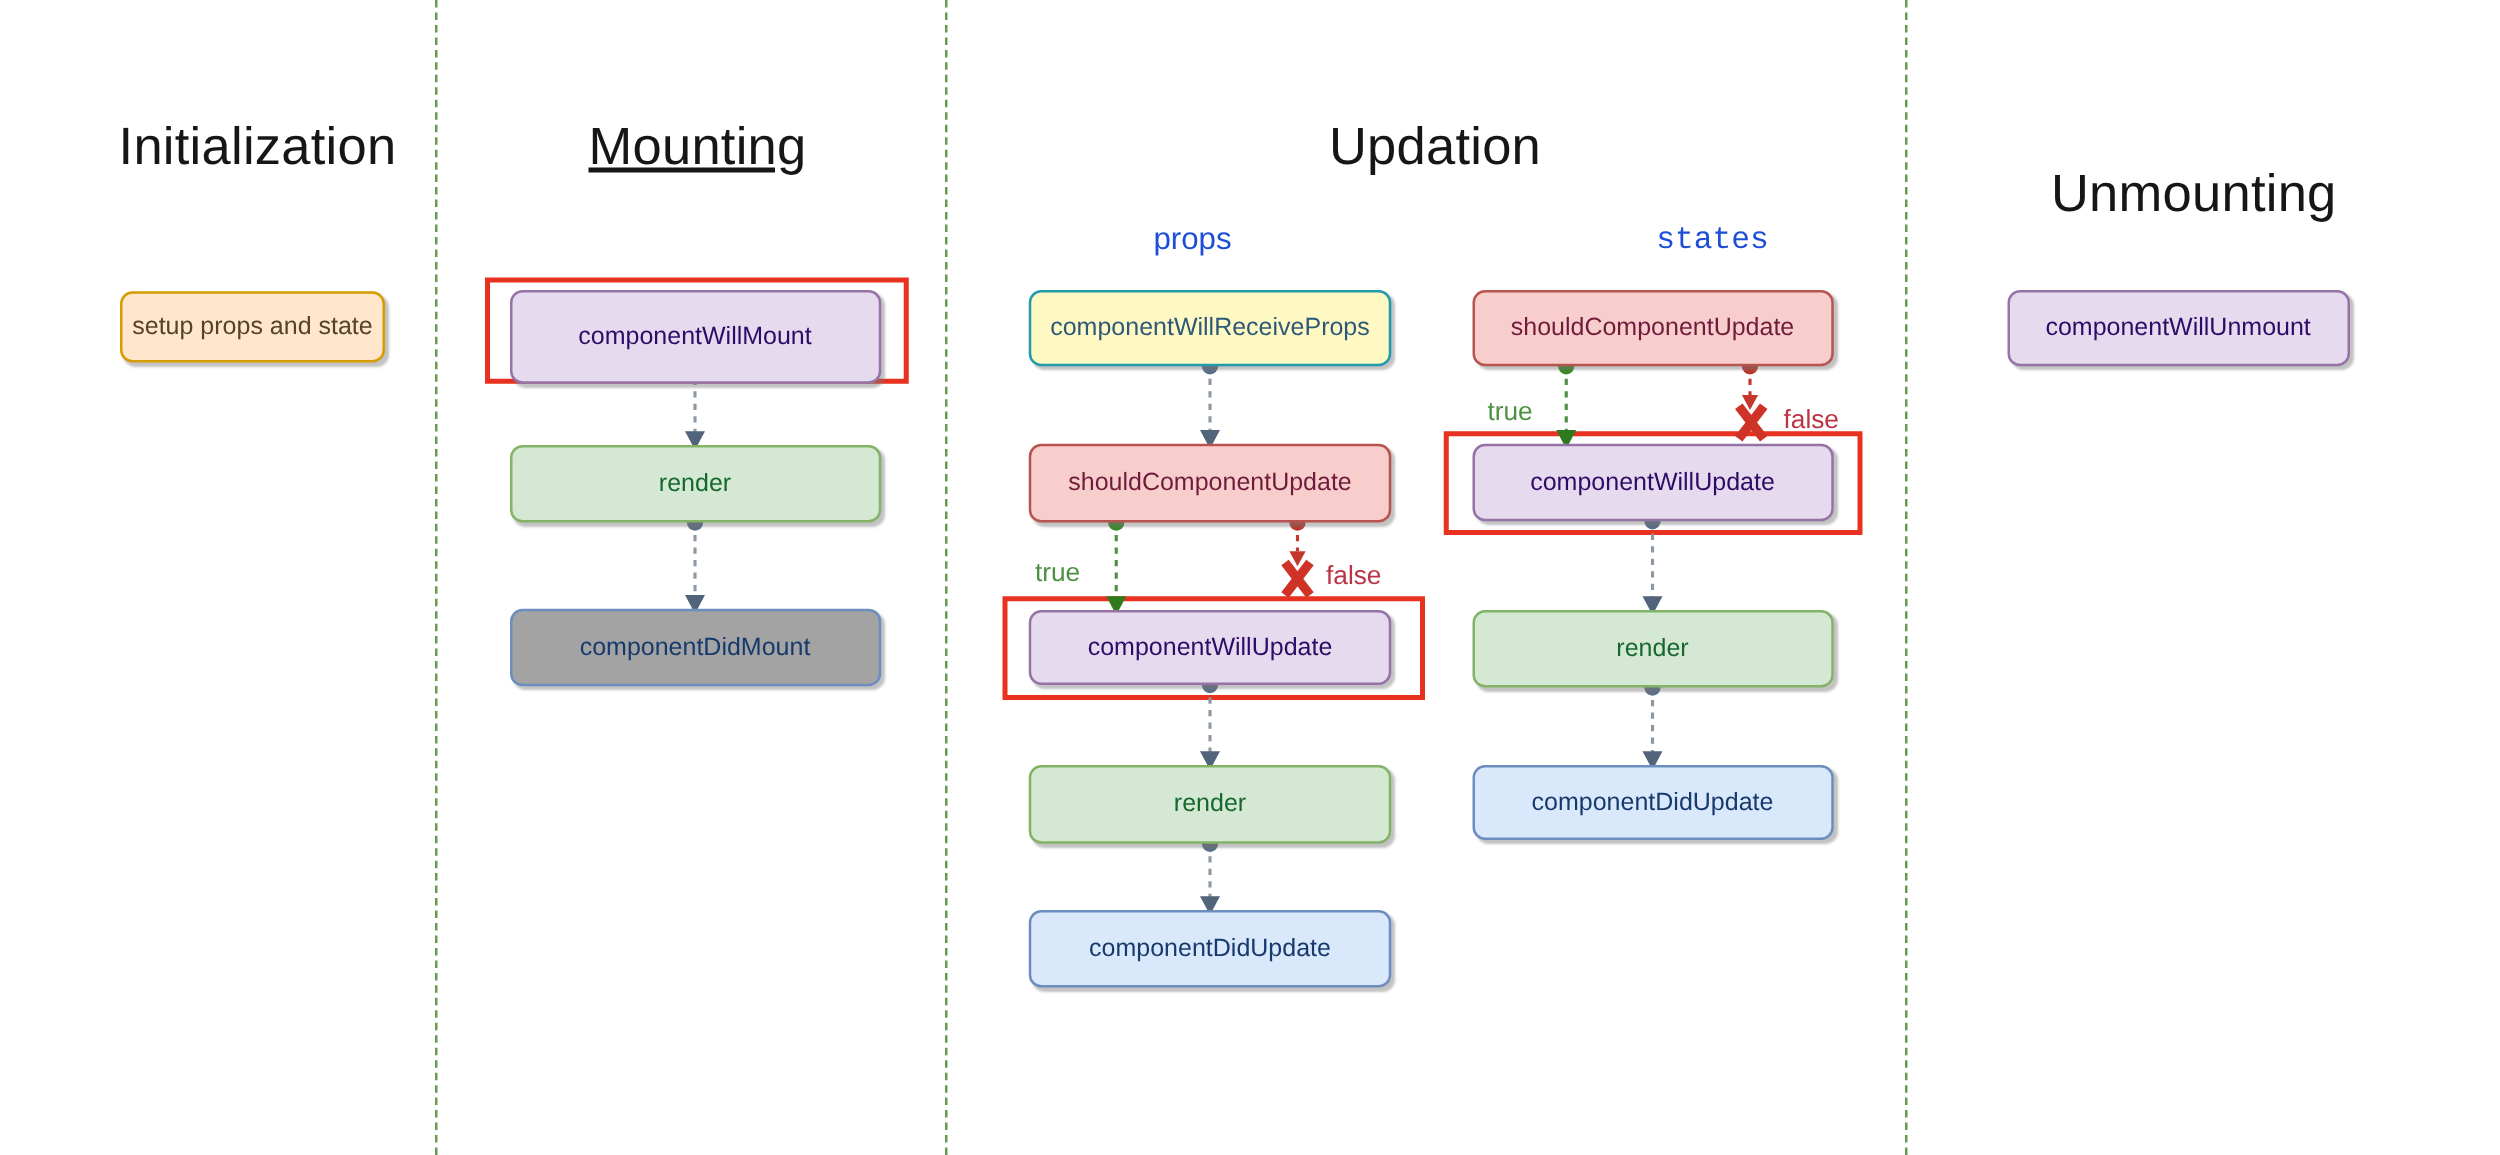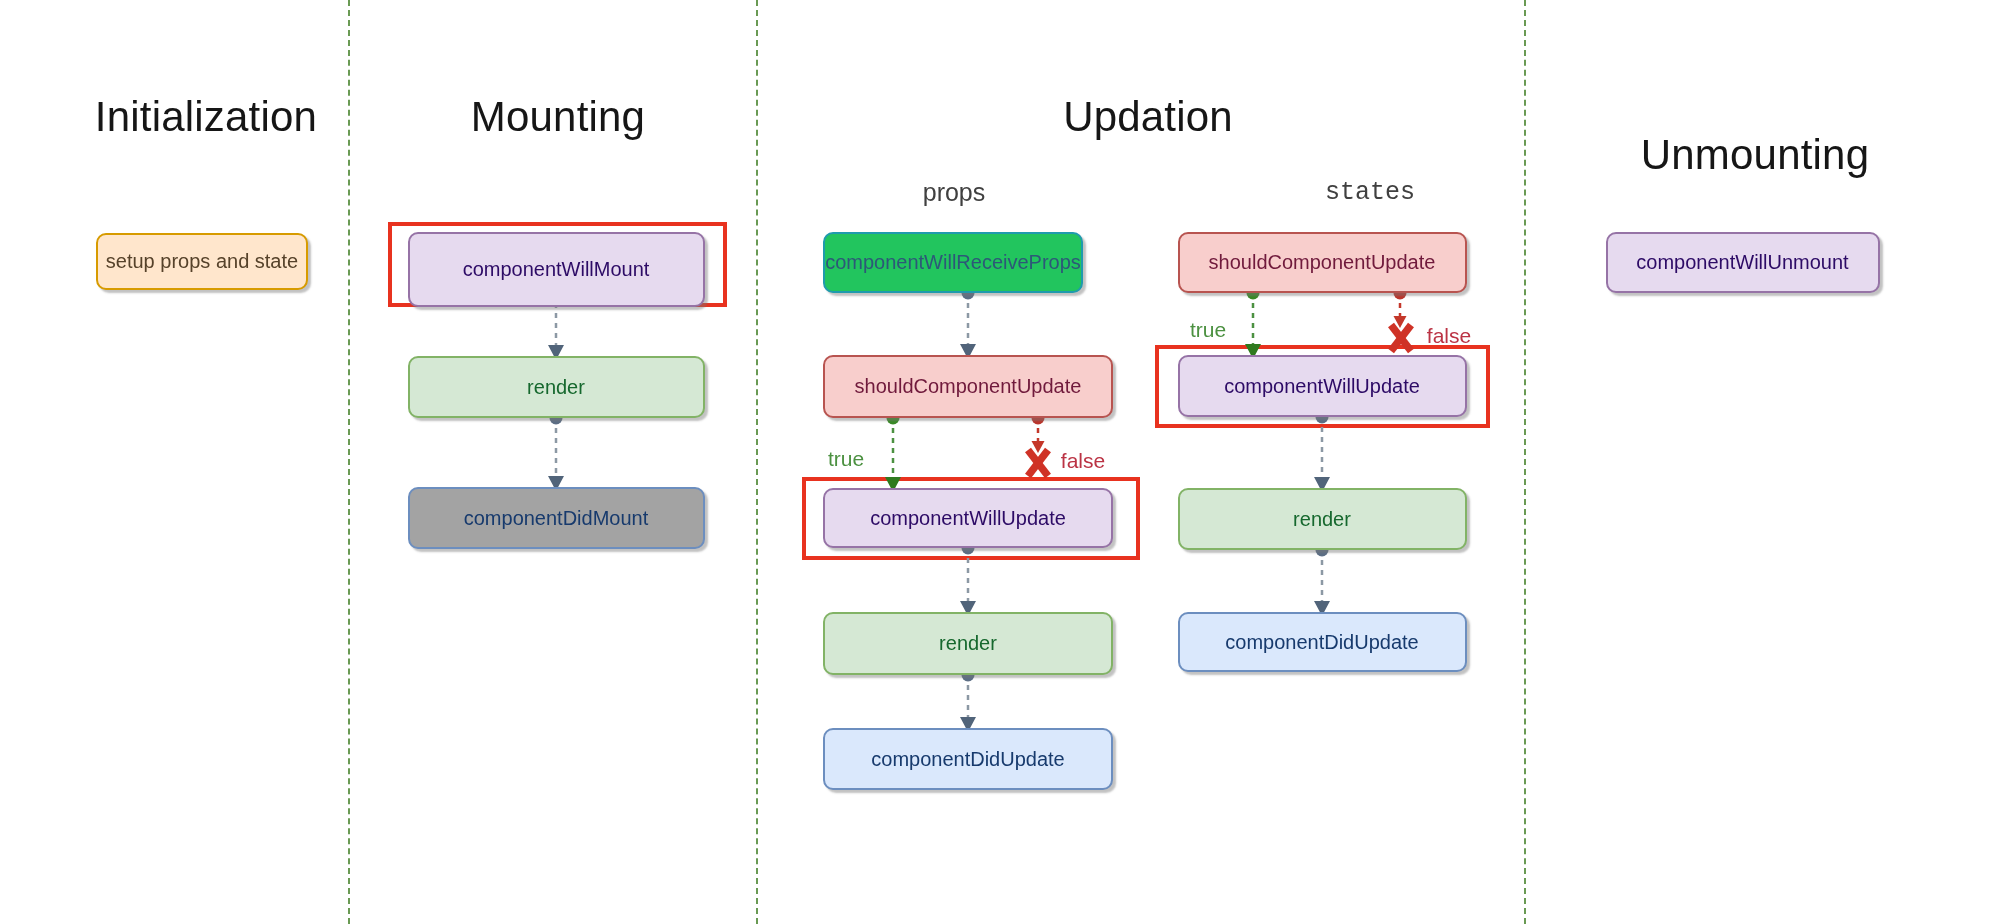--- a/index.html
+++ b/index.html
@@ -7,21 +7,21 @@
     position:relative;width:2000px;height:924px;background:#ffffff;overflow:hidden;
     font-family:"Liberation Sans","DejaVu Sans",sans-serif;
   }
   .separator{position:absolute;top:0;height:924px;width:0;border-left:2px dashed #699a53;}
   .section-title{
     position:absolute;transform:translate(-50%,-50%);white-space:nowrap;
     font-size:42px;color:#161616;letter-spacing:.2px;
   }
   .sub-label{
     position:absolute;transform:translate(-50%,-50%);white-space:nowrap;
-    font-size:25px;font-weight:500;color:#404040;
+    font-size:25px;font-weight:500;color:#1d4ed8;
   }
   .node-box{
     position:absolute;border-radius:10px;border:2px solid;box-sizing:border-box;
     display:flex;align-items:center;justify-content:center;
     box-shadow:3px 3px 2px rgba(120,120,120,.45);
   }
   .node-box span{font-size:20px;white-space:nowrap;}
   .highlight-rect{position:absolute;border:4px solid #e8321f;box-sizing:border-box;background:transparent;}
   .arrow-svg,.cross-svg{position:absolute;overflow:visible;}
   .branch-label{position:absolute;transform:translate(-50%,-50%);font-size:21px;white-space:nowrap;}
@@ -30,21 +30,21 @@
 <body>
 
 <div id="canvas">
   <div id="separators">
       <div class="separator" style="left: 348px; border-left-color: rgb(105, 154, 83);"></div>
       <div class="separator" style="left: 756px; border-left-color: rgb(105, 154, 83);"></div>
       <div class="separator" style="left: 1524px; border-left-color: rgb(105, 154, 83);"></div>
     </div>
   <div id="titles">
       <div class="section-title" style="left: 206px; top: 117px;">Initialization</div>
-      <div class="section-title" style="left: 558px; top: 117px;">Mounting</div>
+      <div class="section-title" style="left: 558px; top: 117px; text-decoration: underline;">Mounting</div>
       <div class="section-title" style="left: 1148px; top: 117px; text-align: center;">Updation</div>
       <div class="section-title" style="left: 1755px; top: 117px; margin-top: 38px;">Unmounting</div>
     </div>
   <div id="sublabels">
       <div class="sub-label" style="left: 954px; top: 192px;">props</div>
       <div class="sub-label" style="left: 1370px; top: 192px; font-family: Liberation Mono, monospace;">states</div>
     </div>
   <div id="highlights">
       <div class="highlight-rect" style="left: 388px; top: 222px; width: 339px; height: 85px; border-color: rgb(232, 50, 31);"></div>
       <div class="highlight-rect" style="left: 802px; top: 477px; width: 338px; height: 83px; border-color: rgb(232, 50, 31);"></div>
@@ -113,21 +113,21 @@
       </div>
       <div class="node-box" style="left: 407.5px; top: 232px; width: 297px; height: 75px; background: rgb(230, 218, 239); border-color: rgb(150, 115, 166); color: rgb(45, 11, 102);">
         <span>componentWillMount</span>
       </div>
       <div class="node-box" style="left: 407.5px; top: 356px; width: 297px; height: 62px; background: rgb(213, 232, 212); border-color: rgb(130, 179, 102); color: rgb(22, 104, 46);">
         <span>render</span>
       </div>
       <div class="node-box" style="left: 407.5px; top: 487px; width: 297px; height: 62px; background: #a3a3a3; border-color: rgb(108, 142, 191); color: rgb(23, 58, 109);">
         <span>componentDidMount</span>
       </div>
-      <div class="node-box" style="left: 823px; top: 232px; width: 260px; height: 61px; background: #22c55e; border-color: rgb(31, 155, 173); color: rgb(45, 88, 120);">
+      <div class="node-box" style="left: 823px; top: 232px; width: 290px; height: 61px; background: #fef9c3; border-color: rgb(31, 155, 173); color: rgb(45, 88, 120);">
         <span>componentWillReceiveProps</span>
       </div>
       <div class="node-box" style="left: 823px; top: 355px; width: 290px; height: 63px; background: rgb(248, 206, 204); border-color: rgb(184, 84, 80); color: rgb(112, 26, 60);">
         <span>shouldComponentUpdate</span>
       </div>
       <div class="node-box" style="left: 823px; top: 488px; width: 290px; height: 60px; background: rgb(230, 218, 239); border-color: rgb(150, 115, 166); color: rgb(45, 11, 102);">
         <span>componentWillUpdate</span>
       </div>
       <div class="node-box" style="left: 823px; top: 612px; width: 290px; height: 63px; background: rgb(213, 232, 212); border-color: rgb(130, 179, 102); color: rgb(22, 104, 46);">
         <span>render</span>

